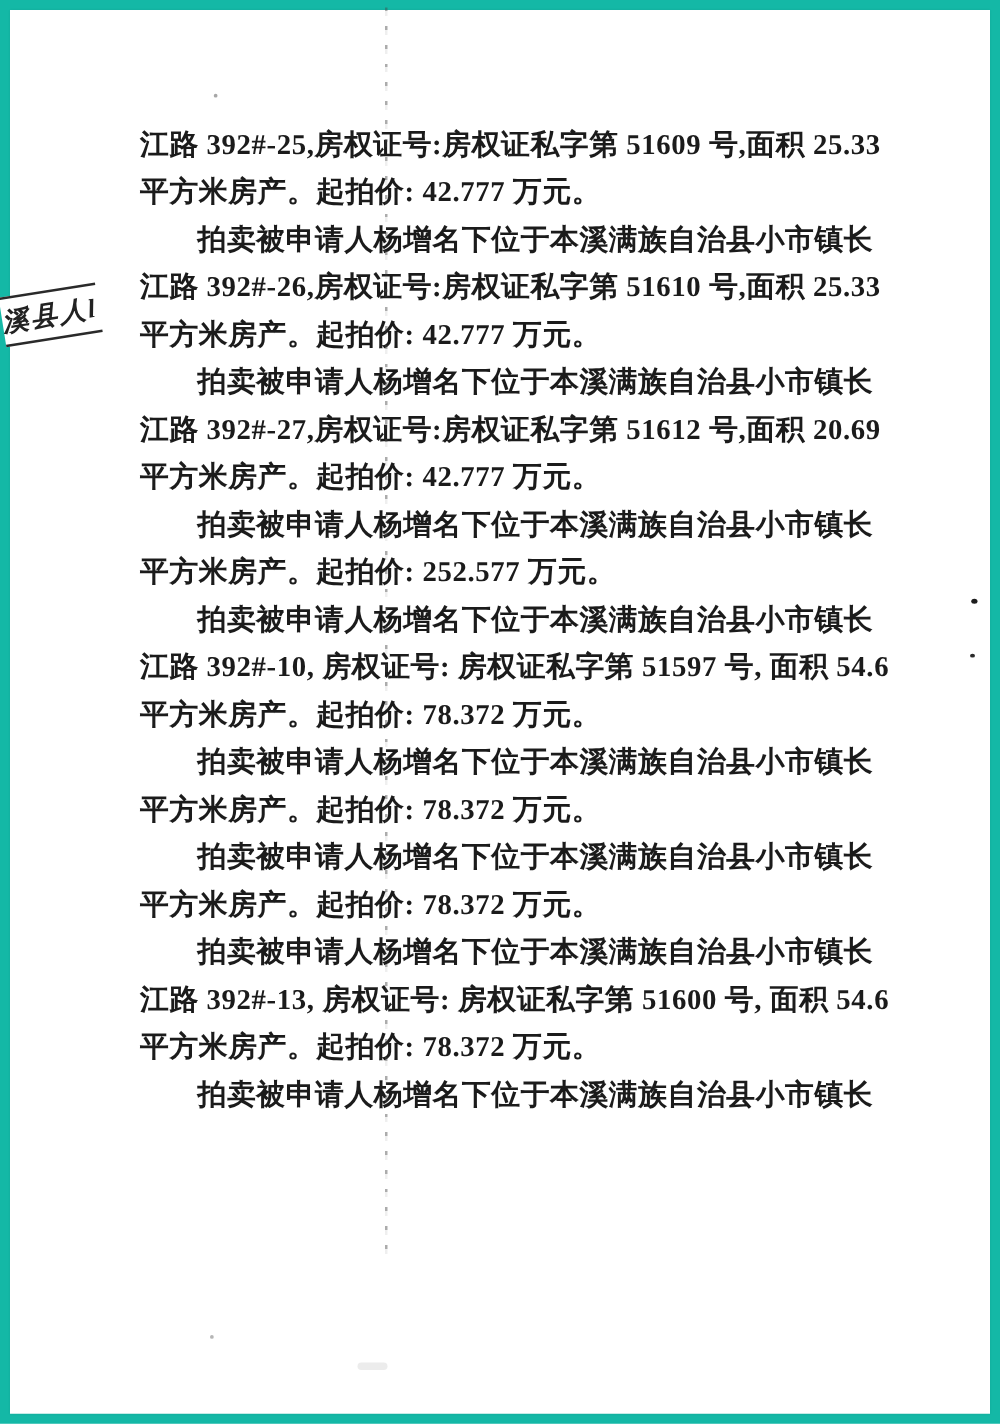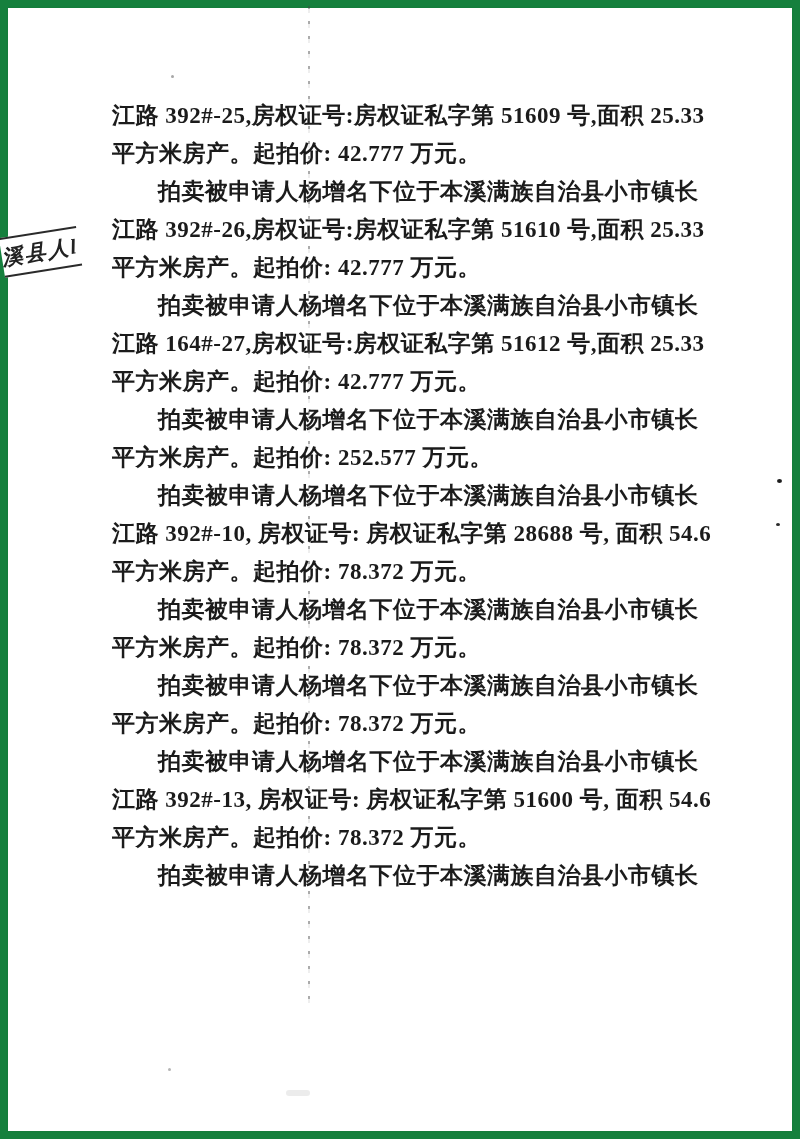--- a/index.html
+++ b/index.html
@@ -3,21 +3,21 @@
 <meta charset="utf-8">
 <style>
   * { margin: 0; padding: 0; box-sizing: border-box; }
   html, body {
     width: 800px; height: 1139px;
     font-family: "Liberation Serif", "DejaVu Serif", serif;
   }
   .scan-bg {
     position: relative;
     width: 800px; height: 1139px;
-    background: #15803d;
+    background: #14b8a6;
     overflow: hidden;
   }
   .page {
     position: absolute;
     left: 8px; top: 8px;
     width: 784px; height: 1123px;
     background: #ffffff;
     box-shadow: 0 0 2px rgba(0,0,0,0.08);
   }
   
@@ -90,26 +90,26 @@
 
   <div class="page">
 
     <div class="text-block">
       <div class="line">江路 392#-25,房权证号:房权证私字第 51609 号,面积 25.33</div>
       <div class="line">平方米房产。起拍价: 42.777 万元。</div>
       <div class="line indent">拍卖被申请人杨增名下位于本溪满族自治县小市镇长</div>
       <div class="line">江路 392#-26,房权证号:房权证私字第 51610 号,面积 25.33</div>
       <div class="line">平方米房产。起拍价: 42.777 万元。</div>
       <div class="line indent">拍卖被申请人杨增名下位于本溪满族自治县小市镇长</div>
-      <div class="line">江路 164#-27,房权证号:房权证私字第 51612 号,面积 25.33</div>
+      <div class="line">江路 392#-27,房权证号:房权证私字第 51612 号,面积 20.69</div>
       <div class="line">平方米房产。起拍价: 42.777 万元。</div>
       <div class="line indent">拍卖被申请人杨增名下位于本溪满族自治县小市镇长</div>
       <div class="line">平方米房产。起拍价: 252.577 万元。</div>
       <div class="line indent">拍卖被申请人杨增名下位于本溪满族自治县小市镇长</div>
-      <div class="line">江路 392#-10, 房权证号: 房权证私字第 28688 号, 面积 54.6</div>
+      <div class="line">江路 392#-10, 房权证号: 房权证私字第 51597 号, 面积 54.6</div>
       <div class="line">平方米房产。起拍价: 78.372 万元。</div>
       <div class="line indent">拍卖被申请人杨增名下位于本溪满族自治县小市镇长</div>
       <div class="line">平方米房产。起拍价: 78.372 万元。</div>
       <div class="line indent">拍卖被申请人杨增名下位于本溪满族自治县小市镇长</div>
       <div class="line">平方米房产。起拍价: 78.372 万元。</div>
       <div class="line indent">拍卖被申请人杨增名下位于本溪满族自治县小市镇长</div>
       <div class="line">江路 392#-13, 房权证号: 房权证私字第 51600 号, 面积 54.6</div>
       <div class="line">平方米房产。起拍价: 78.372 万元。</div>
       <div class="line indent">拍卖被申请人杨增名下位于本溪满族自治县小市镇长</div>
     </div>

